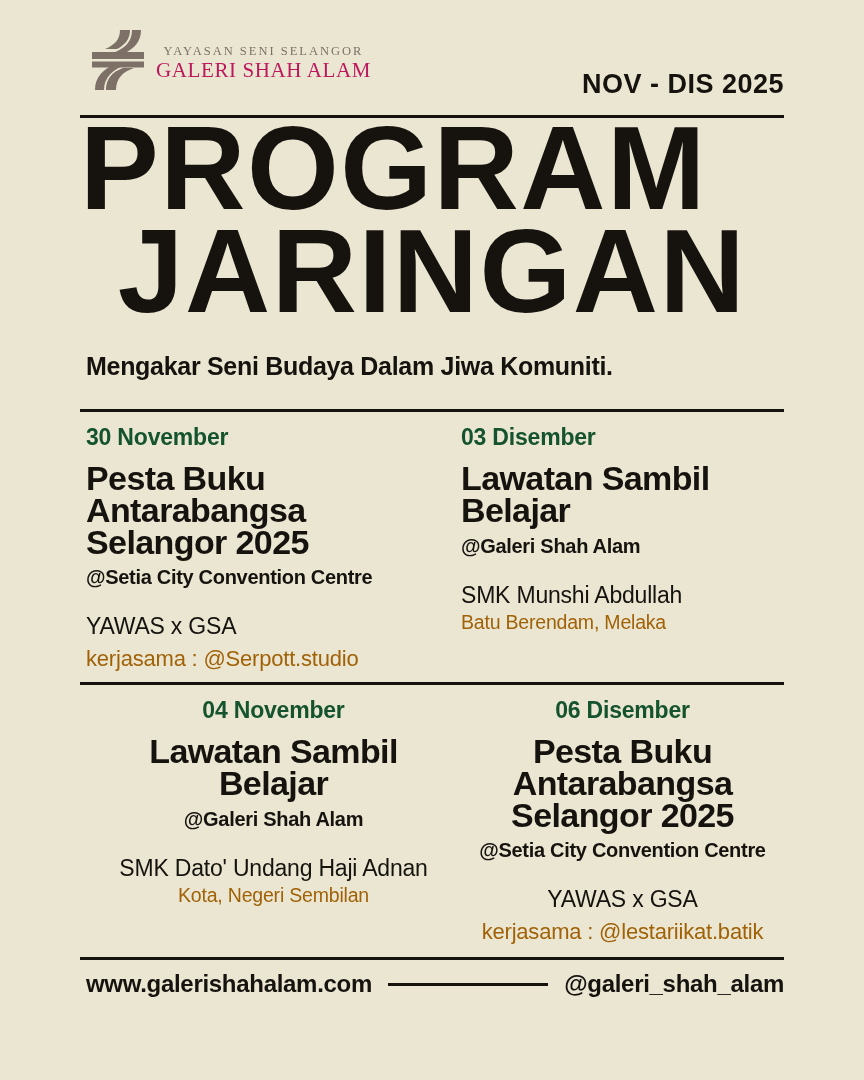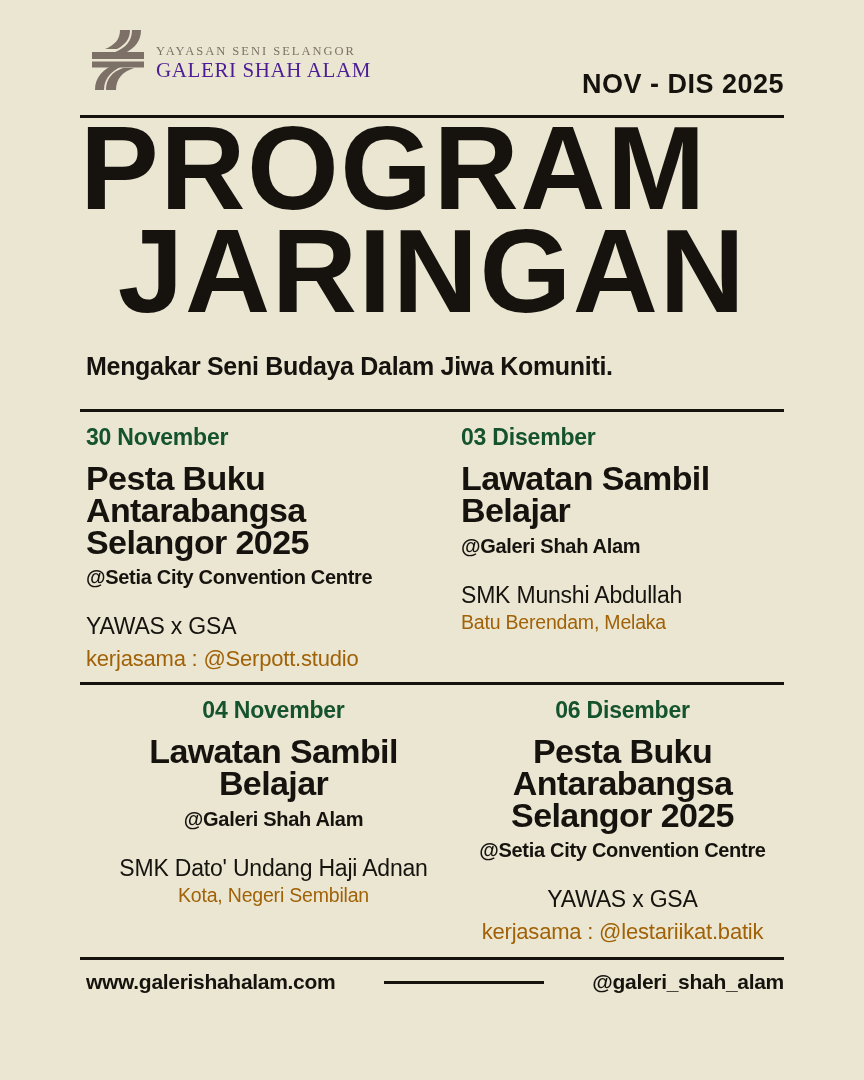--- a/index.html
+++ b/index.html
@@ -42,36 +42,37 @@
     width: 56px;
     height: 60px;
     flex: 0 0 56px;
   }
 
   .brand-text {
     display: flex;
     flex-direction: column;
     justify-content: center;
     padding-top: 6px;
+    align-items: center;
   }
 
   .brand-line1 {
     font-family: "Liberation Serif", serif;
     font-size: 12.5px;
     letter-spacing: 2.0px;
     color: #7D7067;
     line-height: 1.1;
     white-space: nowrap;
   }
 
   .brand-line2 {
     font-family: "Liberation Serif", serif;
     font-size: 21px;
     letter-spacing: 0.6px;
-    color: #4c1d95;
+    color: #be185d;
     line-height: 1.08;
     white-space: nowrap;
   }
 
   .date-range {
     position: absolute;
     right: 0;
     bottom: 0;
     font-size: 27px;
     font-weight: bold;
@@ -207,21 +208,21 @@
     position: absolute;
     left: 86px;
     right: 80px;
     top: 970px;
     display: flex;
     align-items: center;
     justify-content: space-between;
   }
 
   .footer-web, .footer-social {
-    font-size: 21px;
+    font-size: 24px;
     font-weight: bold;
     color: #16130F;
     letter-spacing: -0.3px;
     white-space: nowrap;
   }
 
   .footer-dash {
     flex: 0 0 160px;
     height: 3px;
     background: #16130F;

